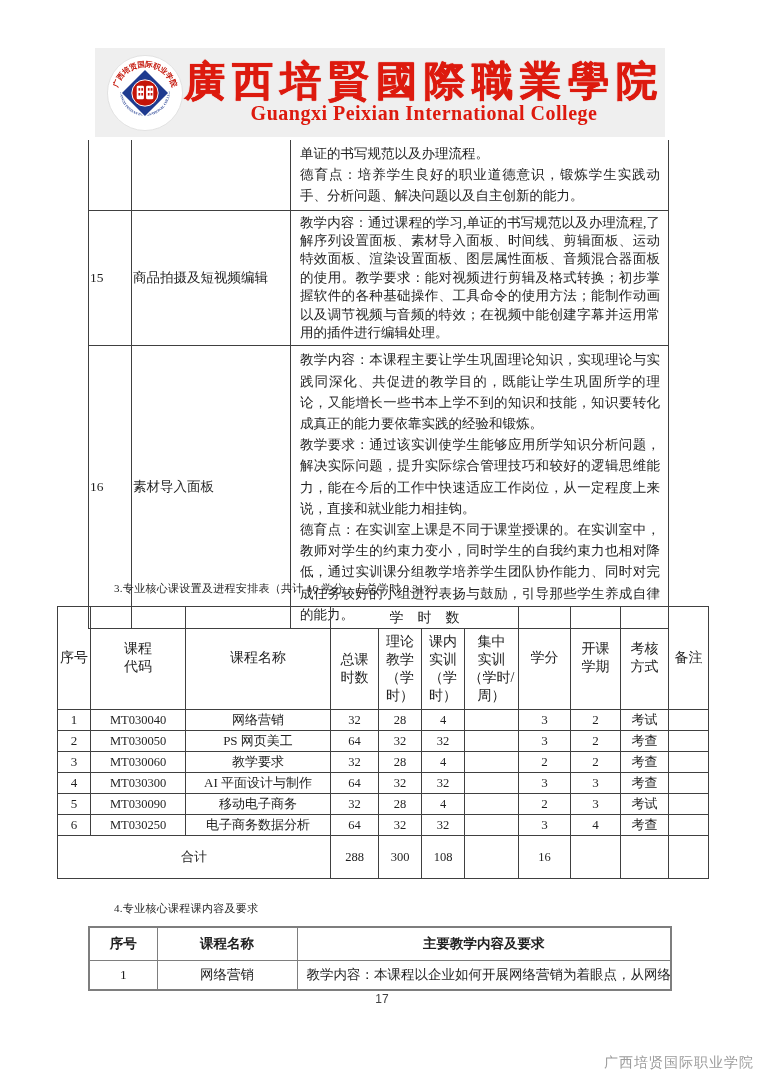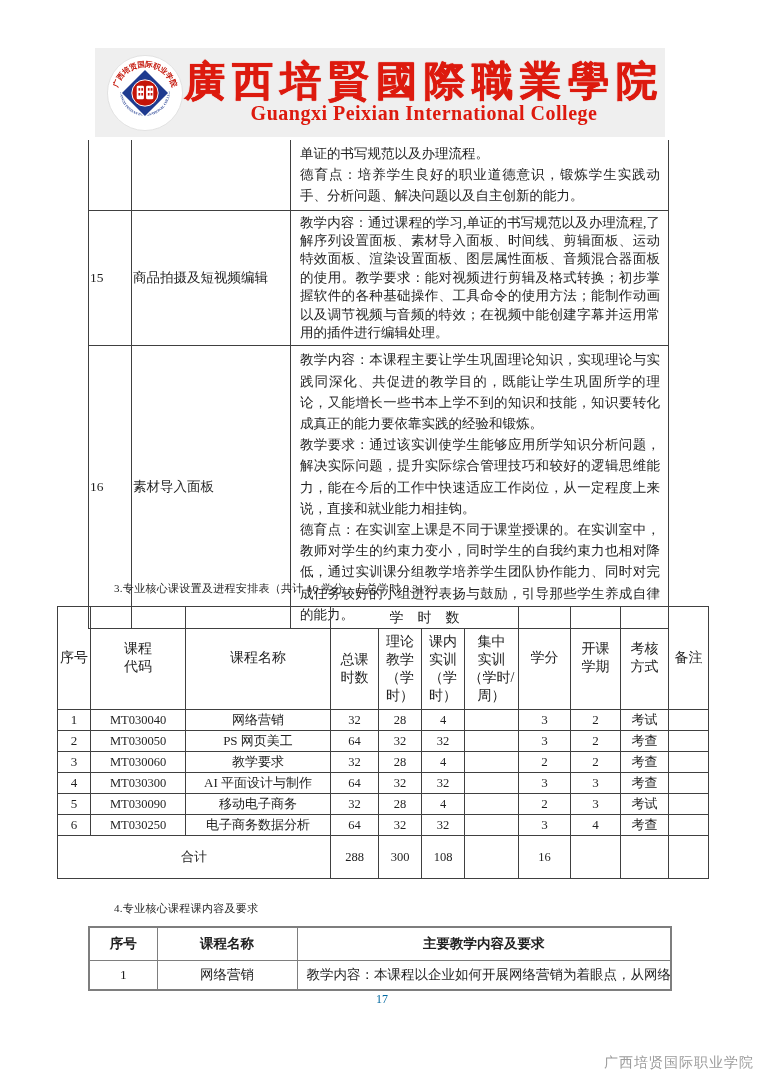--- a/index.html
+++ b/index.html
@@ -54,21 +54,21 @@
   #table2 .sans{font-family:Liberation Serif, serif;font-size:12.5px;}
   
   #table3{left:88px;top:926px;width:582px;font-size:13.5px;border:2px solid #7e7e7e;}
   #table3 td{border:1px solid #7e7e7e;vertical-align:middle;text-align:center;}
   #table3 tr.head{height:33px;font-weight:bold;}
   #table3 tr.body-row{height:30px;}
   #table3 td.c-content{text-align:left;padding-left:9px;padding-right:4px;white-space:nowrap;}
   
   #page-num{
     position:absolute;top:992px;left:0;width:764px;text-align:center;
-    font-family:Liberation Serif, serif;font-size:12px;color:#0369a1;
+    font-family:Liberation Sans, sans-serif;font-size:12px;color:#404040;
   }
   #footer-mark{
     position:absolute;top:1054px;right:10px;font-size:14px;color:#9b9b9b;letter-spacing:1px;
   }
 </style>
 </head>
 <body>
 
 <div class="banner">
   <svg class="logo" viewBox="0 0 80 80">

